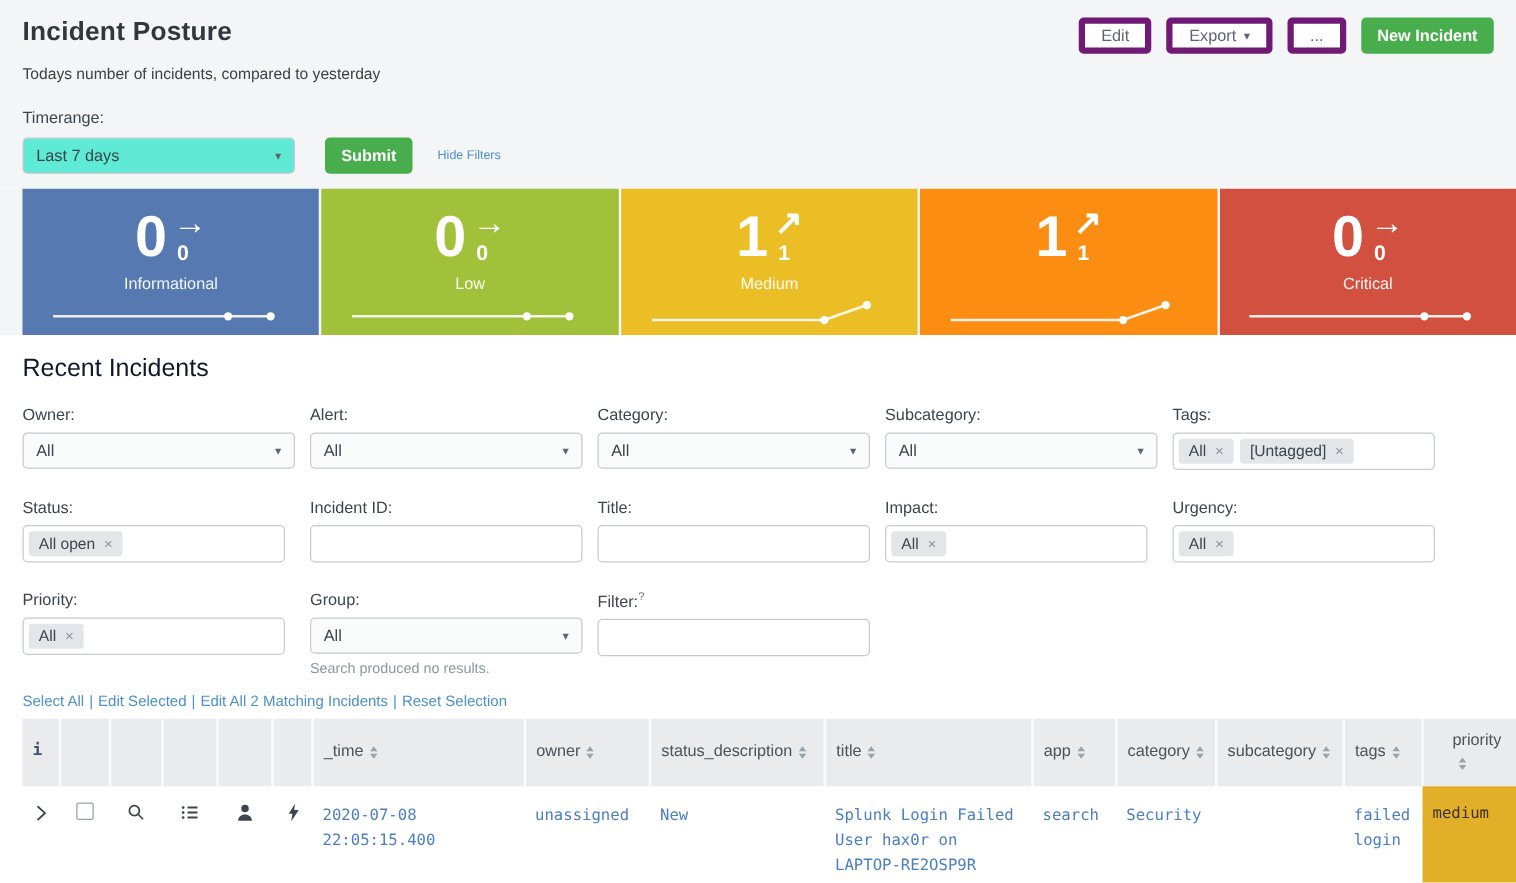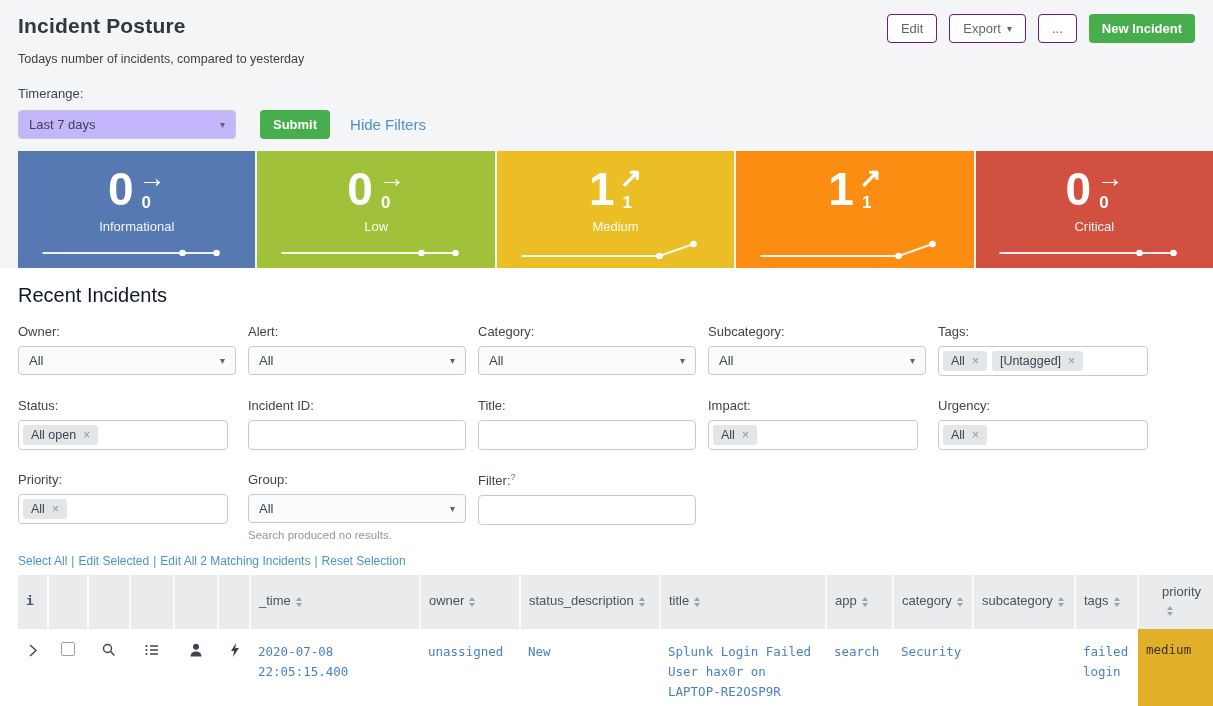--- a/index.html
+++ b/index.html
@@ -5,33 +5,33 @@
   * { margin:0; padding:0; box-sizing:border-box; }
   html,body { width:1213px; height:706px; overflow:hidden; background:#fff;
     font-family:"Liberation Sans", sans-serif; color:#3c444d; }
 
   
   .top-region { background:#f3f5f6; padding:14px 18px 12px 18px; }
   .title-row { display:flex; justify-content:space-between; align-items:flex-start; }
   .page-title { font-size:21px; font-weight:700; color:#31373e; letter-spacing:.2px; }
   .page-subtitle { font-size:12.5px; margin-top:9px; color:#404040; }
   .action-buttons { display:flex; gap:12px; align-items:center; }
-  .btn { height:29px; padding:0 13px; background:#fff; border:1px solid #701a75;
+  .btn { height:29px; padding:0 13px; background:#fff; border:5px solid #701a75;
     border-radius:4px; font-size:13px; color:#5c6670; display:inline-flex;
     align-items:center; gap:6px; cursor:pointer; }
   .btn-green { border:none; color:#fff; font-weight:700; }
   .caret { font-size:10px; color:#5c6670; }
 
   .timerange-label { font-size:13px; margin-top:20px; }
   .controls-row { display:flex; align-items:center; margin-top:9px; }
-  .select { width:218px; height:29px; background:#c4b5fd; border:1px solid #c6cacd;
+  .select { width:218px; height:29px; background:#5eead4; border:1px solid #c6cacd;
     border-radius:4px; display:flex; align-items:center; justify-content:space-between;
     padding:0 10px; font-size:13px; color:#3c444d; cursor:pointer; }
   .controls-row .btn-green { margin-left:24px; }
-  .link { color:#4d90cd; font-size:15px; text-decoration:none; cursor:pointer; }
+  .link { color:#4d90cd; font-size:10px; text-decoration:none; cursor:pointer; }
   .controls-row .link { margin-left:20px; }
 
   
   .cards-row { display:flex; gap:2px; background:#f3f5f6; padding-left:18px; }
   .kpi-card { flex:1; height:117px; position:relative; color:#fff; text-align:center;
     padding-top:15px; cursor:pointer; }
   .kpi-main { display:flex; align-items:flex-start; justify-content:center; gap:5px; }
   .kpi-value { font-size:46px; font-weight:700; line-height:1; }
   .kpi-side { display:flex; flex-direction:column; align-items:flex-start; margin-top:2px; }
   .kpi-arrow { font-size:27px; font-weight:700; line-height:.8; }

